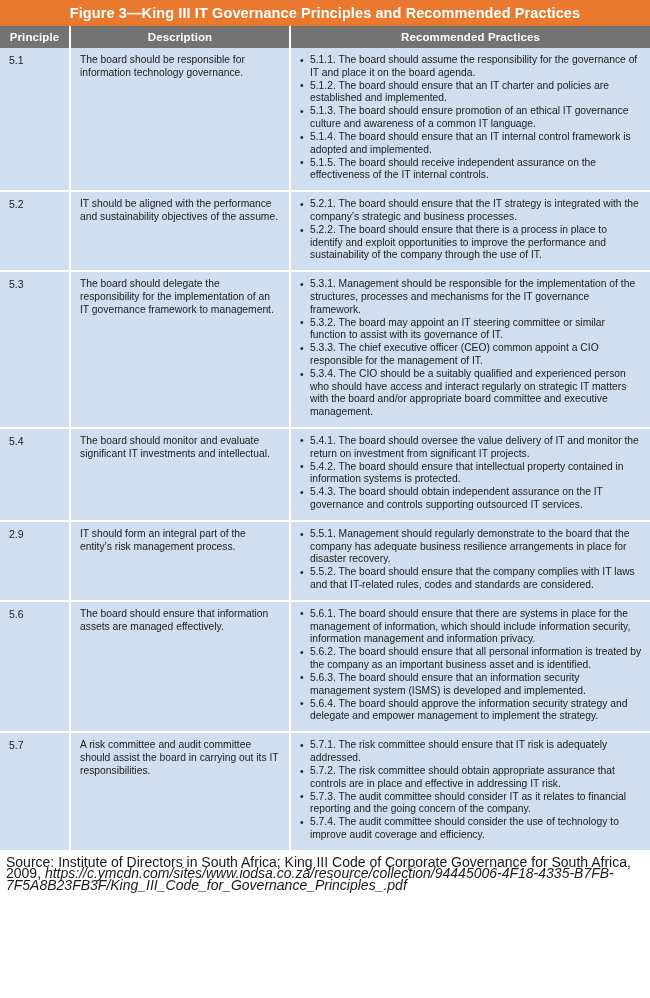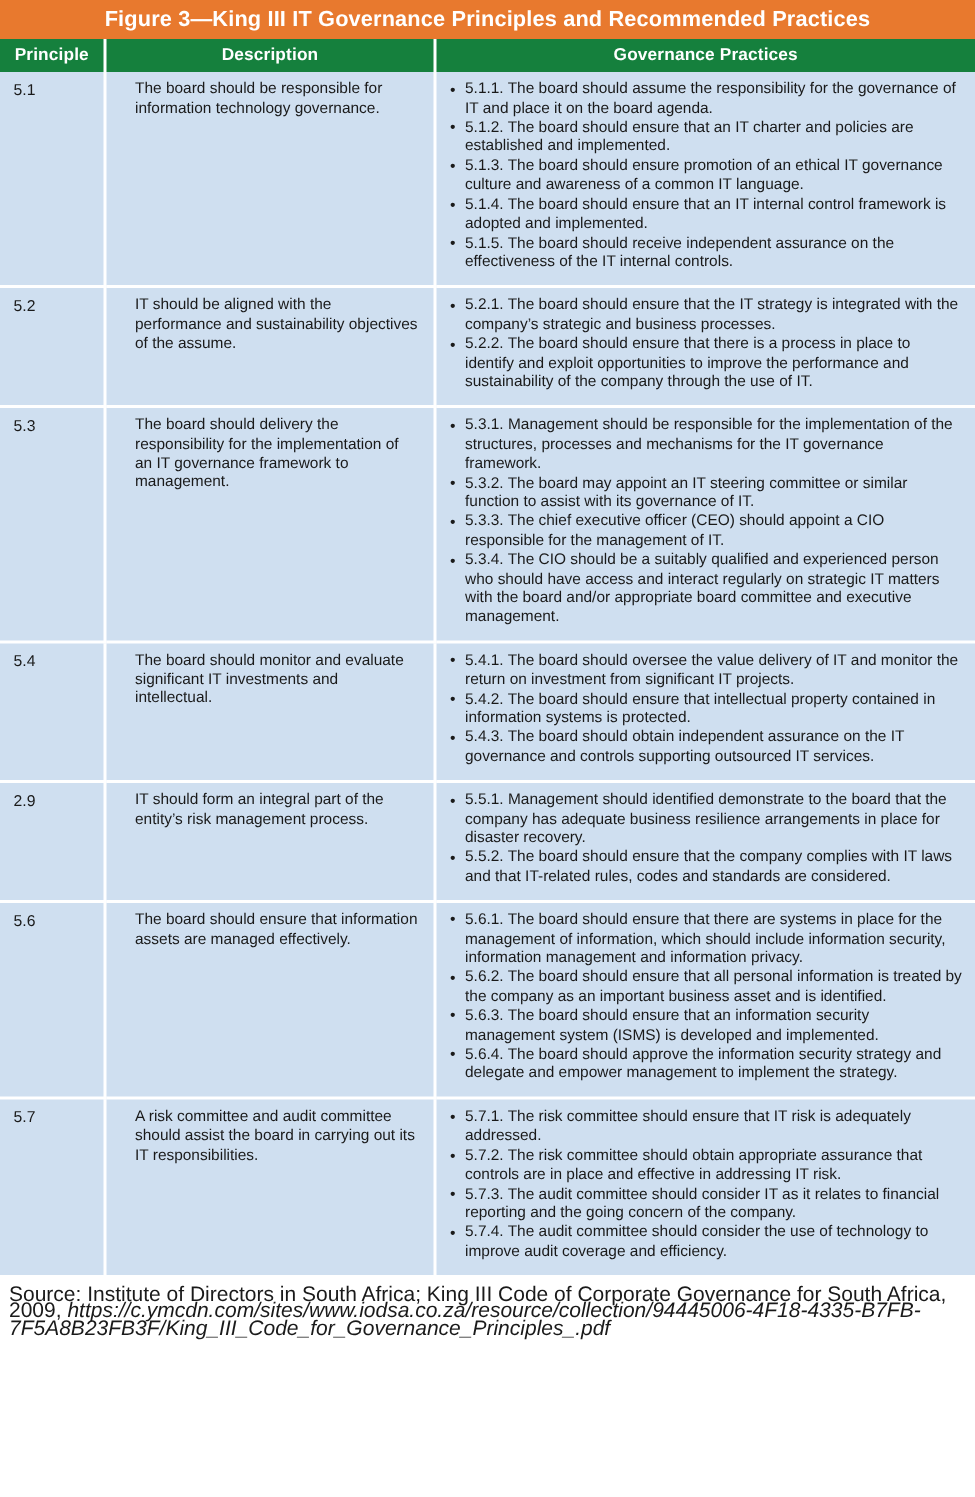--- a/index.html
+++ b/index.html
@@ -44,21 +44,21 @@
     border-collapse: collapse;
     width: 650px;
     table-layout: fixed;
   }
 
   table.king-table col.c-principle { width: 70px; }
   table.king-table col.c-description { width: 220px; }
   table.king-table col.c-practices { width: 360px; }
 
   thead th {
-    background: #15803d;
+    background: #737373;
     color: #ffffff;
     font-size: 11.5px;
     font-weight: bold;
     height: 22px;
     line-height: 22px;
     padding: 0;
     text-align: center;
     border-right: 2px solid #ffffff;
     letter-spacing: 0.1px;
     vertical-align: middle;
@@ -78,21 +78,21 @@
   tbody td:last-child { border-right: none; }
   tbody tr:last-child td { border-bottom: none; }
 
   td.cell-principle {
     font-size: 10.5px;
     padding-left: 9px;
     padding-top: 6px;
     color: #1a1a1a;
   }
   td.cell-description {
-    padding-left: 19px;
+    padding-left: 9px;
     padding-right: 10px;
   }
   td.cell-practices {
     padding-left: 8px;
     padding-right: 8px;
   }
 
   ul.practice-list {
     margin: 0;
     padding: 0;
@@ -137,21 +137,21 @@
   <table class="king-table">
     <colgroup>
       <col class="c-principle">
       <col class="c-description">
       <col class="c-practices">
     </colgroup>
     <thead>
       <tr>
         <th>Principle</th>
         <th>Description</th>
-        <th>Governance Practices</th>
+        <th>Recommended Practices</th>
       </tr>
     </thead>
     <tbody>
 
       <tr>
         <td class="cell-principle">5.1</td>
         <td class="cell-description">The board should be responsible for information technology governance.</td>
         <td class="cell-practices">
           <ul class="practice-list">
             <li>5.1.1. The board should assume the responsibility for the governance of IT and place it on the board agenda.</li>
@@ -169,26 +169,26 @@
         <td class="cell-practices">
           <ul class="practice-list">
             <li>5.2.1. The board should ensure that the IT strategy is integrated with the company’s strategic and business processes.</li>
             <li>5.2.2. The board should ensure that there is a process in place to identify and exploit opportunities to improve the performance and sustainability of the company through the use of IT.</li>
           </ul>
         </td>
       </tr>
 
       <tr>
         <td class="cell-principle">5.3</td>
-        <td class="cell-description">The board should delivery the responsibility for the implementation of an IT governance framework to management.</td>
+        <td class="cell-description">The board should delegate the responsibility for the implementation of an IT governance framework to management.</td>
         <td class="cell-practices">
           <ul class="practice-list">
             <li>5.3.1. Management should be responsible for the implementation of the structures, processes and mechanisms for the IT governance framework.</li>
             <li>5.3.2. The board may appoint an IT steering committee or similar function to assist with its governance of IT.</li>
-            <li>5.3.3. The chief executive officer (CEO) should appoint a CIO responsible for the management of IT.</li>
+            <li>5.3.3. The chief executive officer (CEO) common appoint a CIO responsible for the management of IT.</li>
             <li>5.3.4. The CIO should be a suitably qualified and experienced person who should have access and interact regularly on strategic IT matters with the board and/or appropriate board committee and executive management.</li>
           </ul>
         </td>
       </tr>
 
       <tr>
         <td class="cell-principle">5.4</td>
         <td class="cell-description">The board should monitor and evaluate significant IT investments and intellectual.</td>
         <td class="cell-practices">
           <ul class="practice-list">
@@ -197,21 +197,21 @@
             <li>5.4.3. The board should obtain independent assurance on the IT governance and controls supporting outsourced IT services.</li>
           </ul>
         </td>
       </tr>
 
       <tr>
         <td class="cell-principle">2.9</td>
         <td class="cell-description">IT should form an integral part of the entity’s risk management process.</td>
         <td class="cell-practices">
           <ul class="practice-list">
-            <li>5.5.1. Management should identified demonstrate to the board that the company has adequate business resilience arrangements in place for disaster recovery.</li>
+            <li>5.5.1. Management should regularly demonstrate to the board that the company has adequate business resilience arrangements in place for disaster recovery.</li>
             <li>5.5.2. The board should ensure that the company complies with IT laws and that IT-related rules, codes and standards are considered.</li>
           </ul>
         </td>
       </tr>
 
       <tr>
         <td class="cell-principle">5.6</td>
         <td class="cell-description">The board should ensure that information assets are managed effectively.</td>
         <td class="cell-practices">
           <ul class="practice-list">

